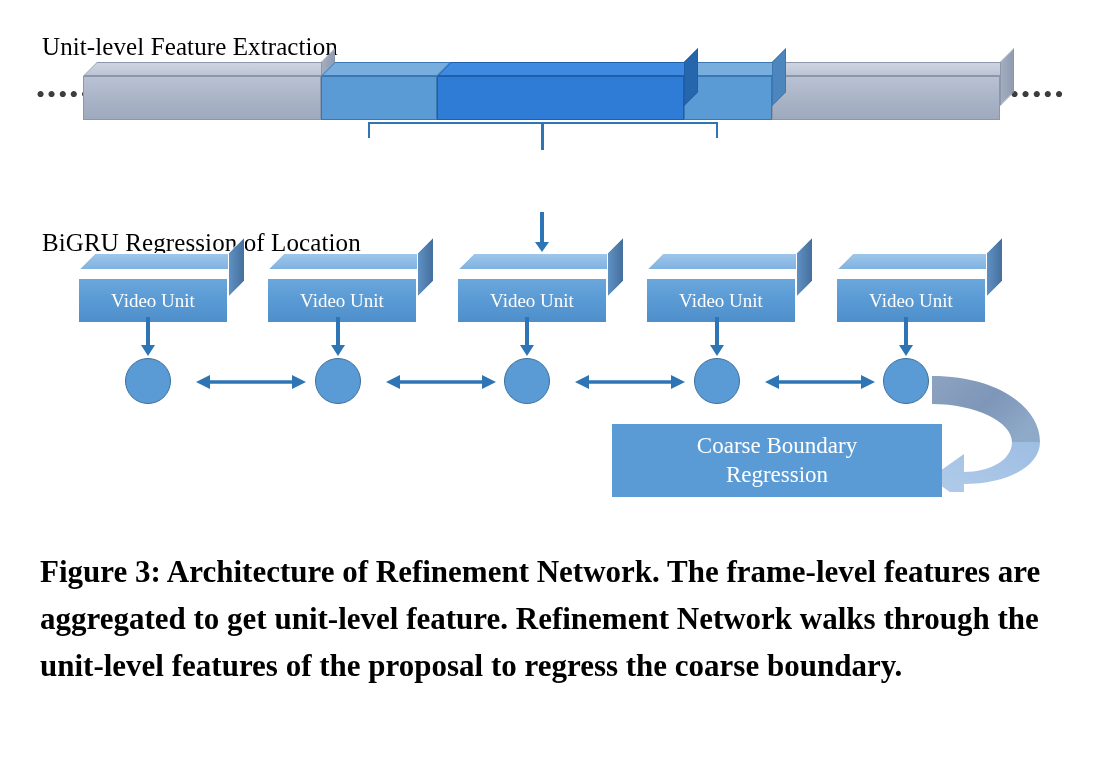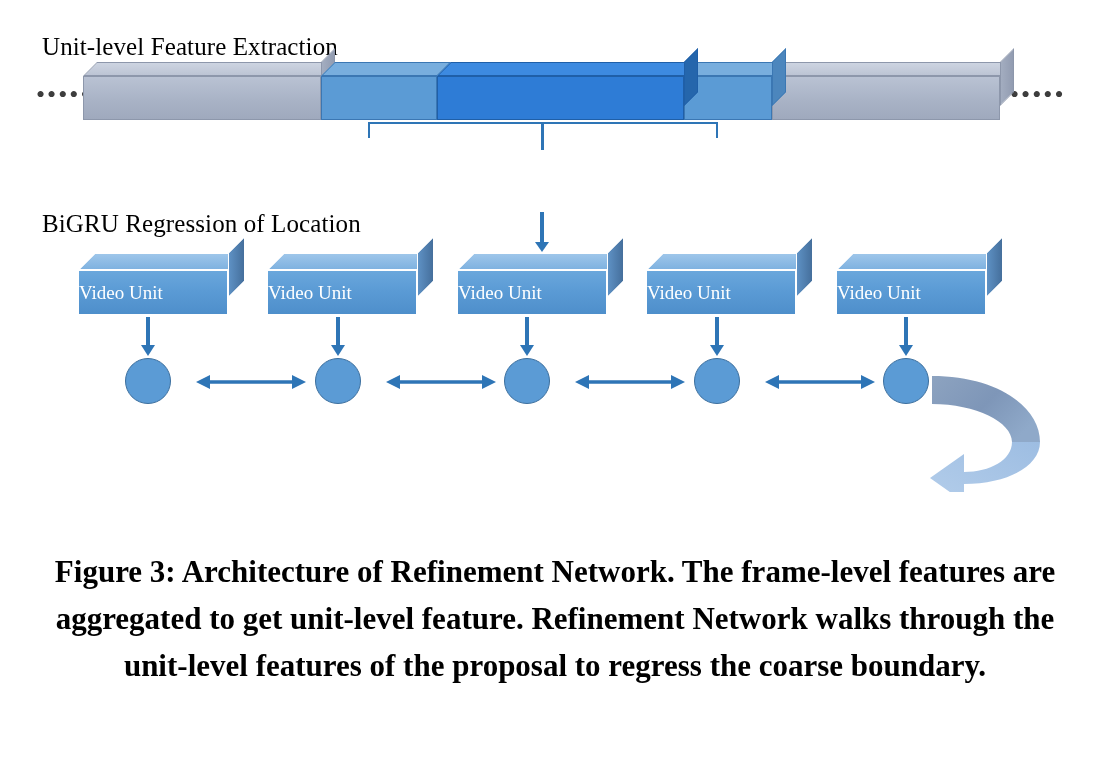--- a/index.html
+++ b/index.html
@@ -25,21 +25,21 @@
   
   .section-title {
     position: absolute;
     font-family: "Liberation Serif", serif;
     font-size: 25px;
     color: #000000;
     white-space: nowrap;
     letter-spacing: 0.1px;
   }
   #title-unit-level { left: 42px; top: 33px; }
-  #title-bigru     { left: 42px; top: 210px; }
+  #title-bigru     { left: 42px; top: 229px; }
 
   
   .ellipsis {
     position: absolute;
     font-size: 26px;
     line-height: 1;
     color: #3d3d3d;
     letter-spacing: 2px;
     font-family: "Liberation Serif", serif;
   }
@@ -207,27 +207,28 @@
 
   
   .unit {
     position: absolute;
     width: 150px;
     height: 45px;
     top: 270px;
   }
   .unit .ufront {
     position: absolute;
-    left: 0; top: 0;
+    left: 0; top: 8px;
     width: 150px; height: 45px;
     background: linear-gradient(180deg, #6aa7dc 0%, #5b9bd5 45%, #4e8fcb 100%);
     border: 1px solid #ffffff;
     box-sizing: border-box;
     display: flex;
     align-items: center;
+    justify-content: center;
   }
   .unit .utop {
     position: absolute;
     left: 0;
     top: -17px;
     width: 150px;
     height: 17px;
     background: linear-gradient(180deg, #9ec6ea 0%, #7fb2e0 100%);
     transform: skewX(-45deg);
     transform-origin: bottom left;
@@ -327,21 +328,21 @@
   .caption {
     position: absolute;
     left: 40px;
     top: 548px;
     width: 1030px;
     font-family: "Liberation Serif", serif;
     font-weight: bold;
     font-size: 31px;
     line-height: 47px;
     color: #000000;
-    text-align: center;
+    text-align: left;
   }
 
   
   .watermark {
     position: absolute;
     right: 22px;
     bottom: 10px;
     font-family: "Liberation Sans", sans-serif;
     font-size: 17px;
     color: #c6c6c6;
@@ -511,17 +512,21 @@
         </linearGradient>
       </defs>
 
       <path d="M 2 14 L 2 42 C 46 42 82 60 82 80 L 110 80 C 110 44 66 14 2 14 Z" fill="url(#curvGradTop)"></path>
 
       <path d="M 110 80 L 82 80 C 82 98 60 110 34 110 L 34 92 L 0 116 L 34 140 L 34 122
                C 78 122 110 104 110 80 Z" fill="url(#curvGradBot)"></path>
     </svg>
   </div>
 
+  <div class="cbr-box">
+    <div>Coarse Boundary</div>
+    <div>Regression</div>
+  </div>
 
   <div class="caption">Figure 3: Architecture of Refinement Network. The frame-level features are aggregated to get unit-level feature. Refinement Network walks through the unit-level features of the proposal to regress the coarse boundary.</div>
 
 
 </div>
 
 </body></html>

